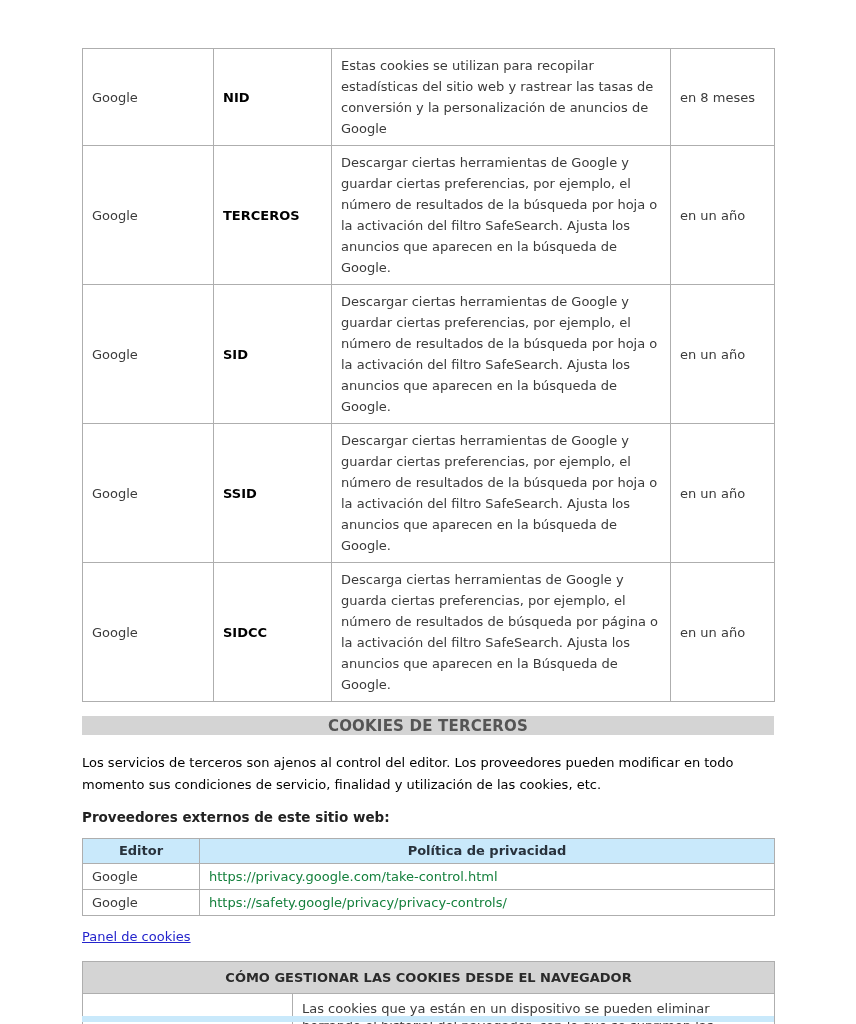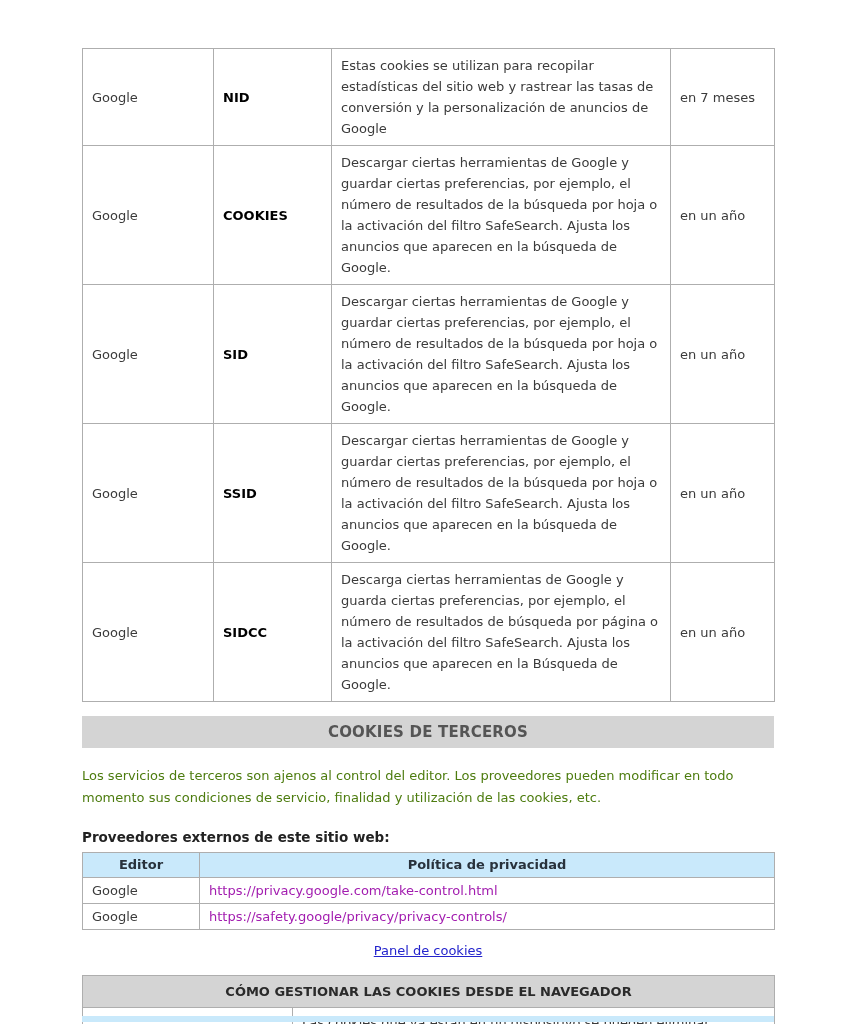--- a/index.html
+++ b/index.html
@@ -21,45 +21,45 @@
   
   .cookies-table col.c1 { width:131px; }
   .cookies-table col.c2 { width:118px; }
   .cookies-table col.c3 { width:339px; }
   .cookies-table col.c4 { width:104px; }
   .cookie-name { font-weight:bold; color:#000000; }
 
   .section-banner {
     margin-top:14px;
     background:#d4d4d4;
-    height:32px;
+    height:19px;
     display:flex; align-items:center; justify-content:center;
     font-weight:bold; font-size:15px; color:#555555;
     letter-spacing:.2px;
   }
 
-  .para { margin-top:17px; line-height:21.5px; color:#4d7c0f; }
+  .para { margin-top:17px; line-height:21.5px; color:#000000; }
 
-  .providers-heading { margin-top:21px; font-weight:bold; color:#222222; font-size:13.5px; }
+  .providers-heading { margin-top:14px; font-weight:bold; color:#222222; font-size:13.5px; }
 
   
-  .editors-table { margin-top:7px;padding-left:20px; }
+  .editors-table { margin-top:13px;padding-left:20px; }
   .editors-table col.e1 { width:117px; }
   .editors-table col.e2 { width:575px; }
   .editors-table th {
     background:#c9e9fb; font-weight:bold; color:#28323c;
     text-align:center; padding:4px 8px; line-height:16px;
   }
   .editors-table td { padding:4px 9px; line-height:17px; }
   .gray-row {
     background:#d4d4d4; text-align:center; font-weight:bold;
     color:#2a2a2a; font-size:13px; padding:5px 24px;
   }
-  a.url-link { color:#a21caf; text-decoration:none; }
-  .panel-link-wrap { margin-top:13px; text-align:center; }
+  a.url-link { color:#15803d; text-decoration:none; }
+  .panel-link-wrap { margin-top:13px; }
   a.panel-link { color:#2424cc; text-decoration:underline; }
 
   
   .manage-table { margin-top:17px; }
   .manage-table col.m1 { width:210px; }
   .manage-table col.m2 { width:482px; }
   .manage-label { font-weight:bold; color:#1d1d1d; line-height:17px; }
   .manage-desc { white-space:pre-line; line-height:17px; }
 
   .bottom-strip {
@@ -78,25 +78,25 @@
           <col class="c1">
           <col class="c2">
           <col class="c3">
           <col class="c4">
         </colgroup>
       <tbody>
         <tr>
           <td>Google</td>
           <td class="cookie-name">NID</td>
           <td>Estas cookies se utilizan para recopilar estadísticas del sitio web y rastrear las tasas de conversión y la personalización de anuncios de Google</td>
-          <td>en 7 meses</td>
+          <td>en 8 meses</td>
         </tr>
         <tr>
           <td>Google</td>
-          <td class="cookie-name">COOKIES</td>
+          <td class="cookie-name">TERCEROS</td>
           <td>Descargar ciertas herramientas de Google y guardar ciertas preferencias, por ejemplo, el número de resultados de la búsqueda por hoja o la activación del filtro SafeSearch. Ajusta los anuncios que aparecen en la búsqueda de Google.</td>
           <td>en un año</td>
         </tr>
         <tr>
           <td>Google</td>
           <td class="cookie-name">SID</td>
           <td>Descargar ciertas herramientas de Google y guardar ciertas preferencias, por ejemplo, el número de resultados de la búsqueda por hoja o la activación del filtro SafeSearch. Ajusta los anuncios que aparecen en la búsqueda de Google.</td>
           <td>en un año</td>
         </tr>
         <tr>

